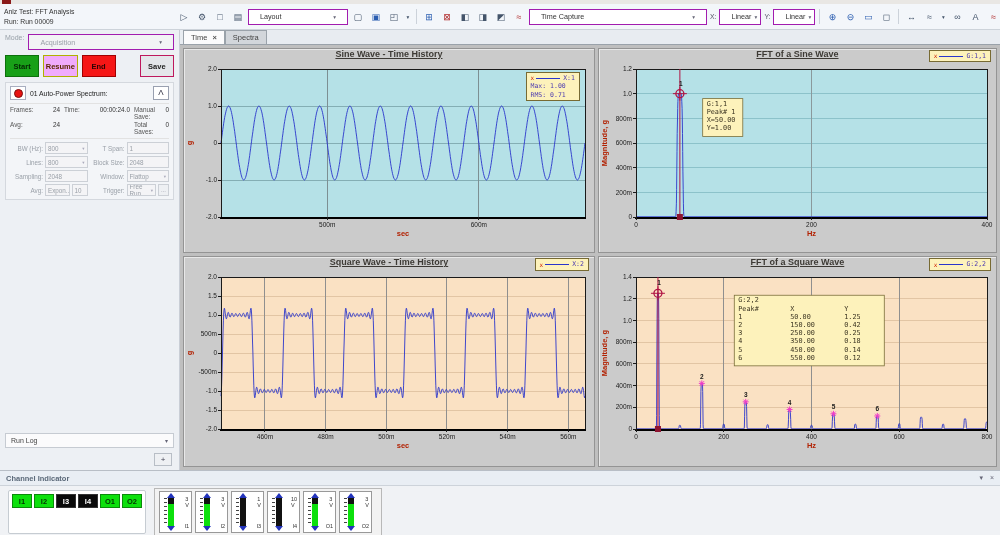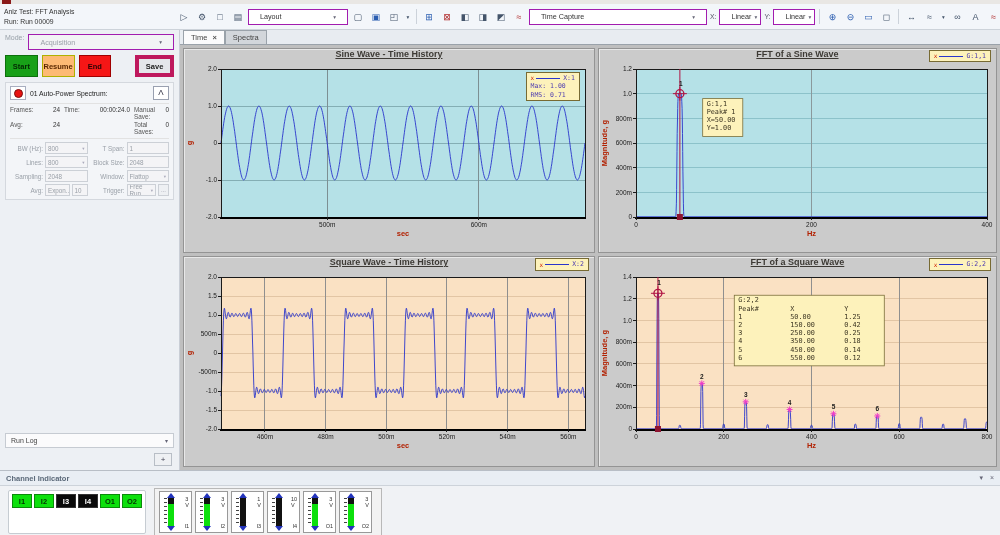--- a/index.html
+++ b/index.html
@@ -28,23 +28,23 @@
 .sep{width:1px;height:15px;background:#ccd2da;margin:0 2px;flex:none}
 
 .main{flex:1;display:flex;min-height:0}
 .sidebar{width:180px;background:#edf0f4;border-right:1px solid #c9ced6;display:flex;flex-direction:column;padding:4px 5px;gap:5px;font-size:7px;color:#444;flex:none}
 .mode-row{display:flex;align-items:flex-start;gap:4px}
 .dim{color:#98a0a8;flex:none}
 .combo.disabled{background:#f2f3f5;color:#9aa0a8;flex:1}
 .btn-row{display:flex;gap:4px}
 .btn{height:22px;flex:1;font-size:7.5px;font-weight:bold;border:1px solid #555;font-family:inherit}
 .btn.start{background:#18a018;color:#032803;border-color:#0c700c}
-.btn.resume{background:#fdba74;color:#5a2800;border-color:#b0b000}
+.btn.resume{background:#f0abfc;color:#5a2800;border-color:#b0b000}
 .btn.end{background:#f51616;color:#2a0404;border-color:#a00000}
-.btn.save{background:#e4e6ea;color:#222;border:4px solid #be185d;margin-left:20px}
+.btn.save{background:#e4e6ea;color:#222;border:1px solid #be185d;margin-left:20px}
 .group{border:1px solid #d4d8de;background:#f3f5f8;padding:3px 4px;display:flex;flex-direction:column;gap:3px}
 .aps-row{display:flex;align-items:center;gap:4px}
 .rec-btn{width:16px;height:14px;background:#fff;border:1px solid #a8aec0;display:flex;align-items:center;justify-content:center;flex:none}
 .rec-dot{width:9px;height:9px;border-radius:50%;background:#e81212;border:1px solid #7a0e0e}
 .aps-label{flex:1;font-size:6.8px;color:#222}
 .peak-btn{width:16px;height:14px;background:#fff;border:1px solid #99a0b0;font-size:8px;color:#334;line-height:1;flex:none}
 .stats{display:grid;grid-template-columns:50px 66px 1fr;gap:1px 4px;font-size:6.4px;color:#333;border-top:1px solid #e2e2e2;padding-top:2px}
 .stat{display:flex;justify-content:space-between}
 .stat .sl{color:#555}
 .params{display:grid;grid-template-columns:1fr 1fr;gap:2px 4px;border-top:1px solid #e2e2e2;padding-top:3px}

